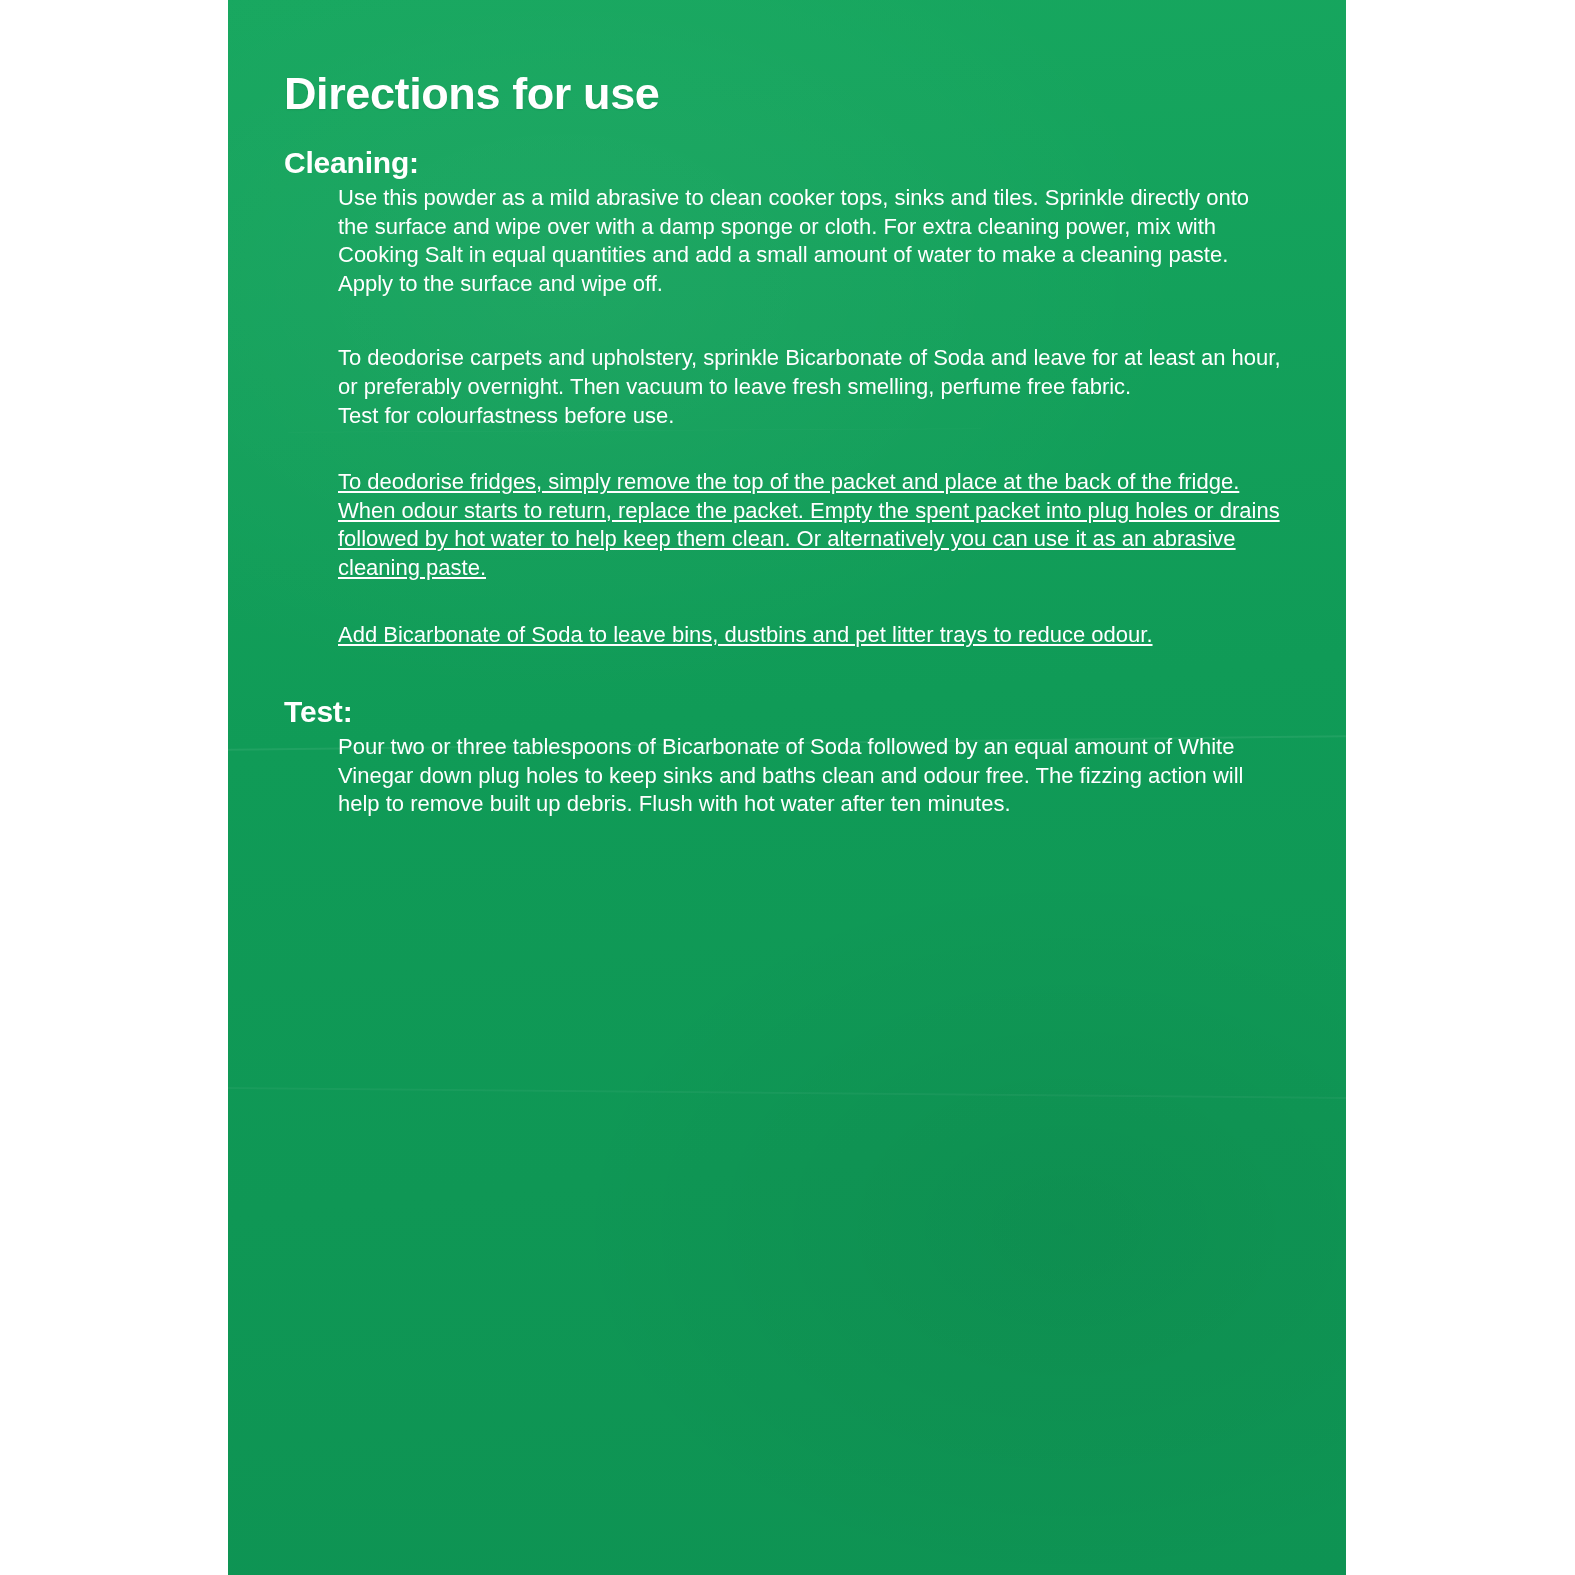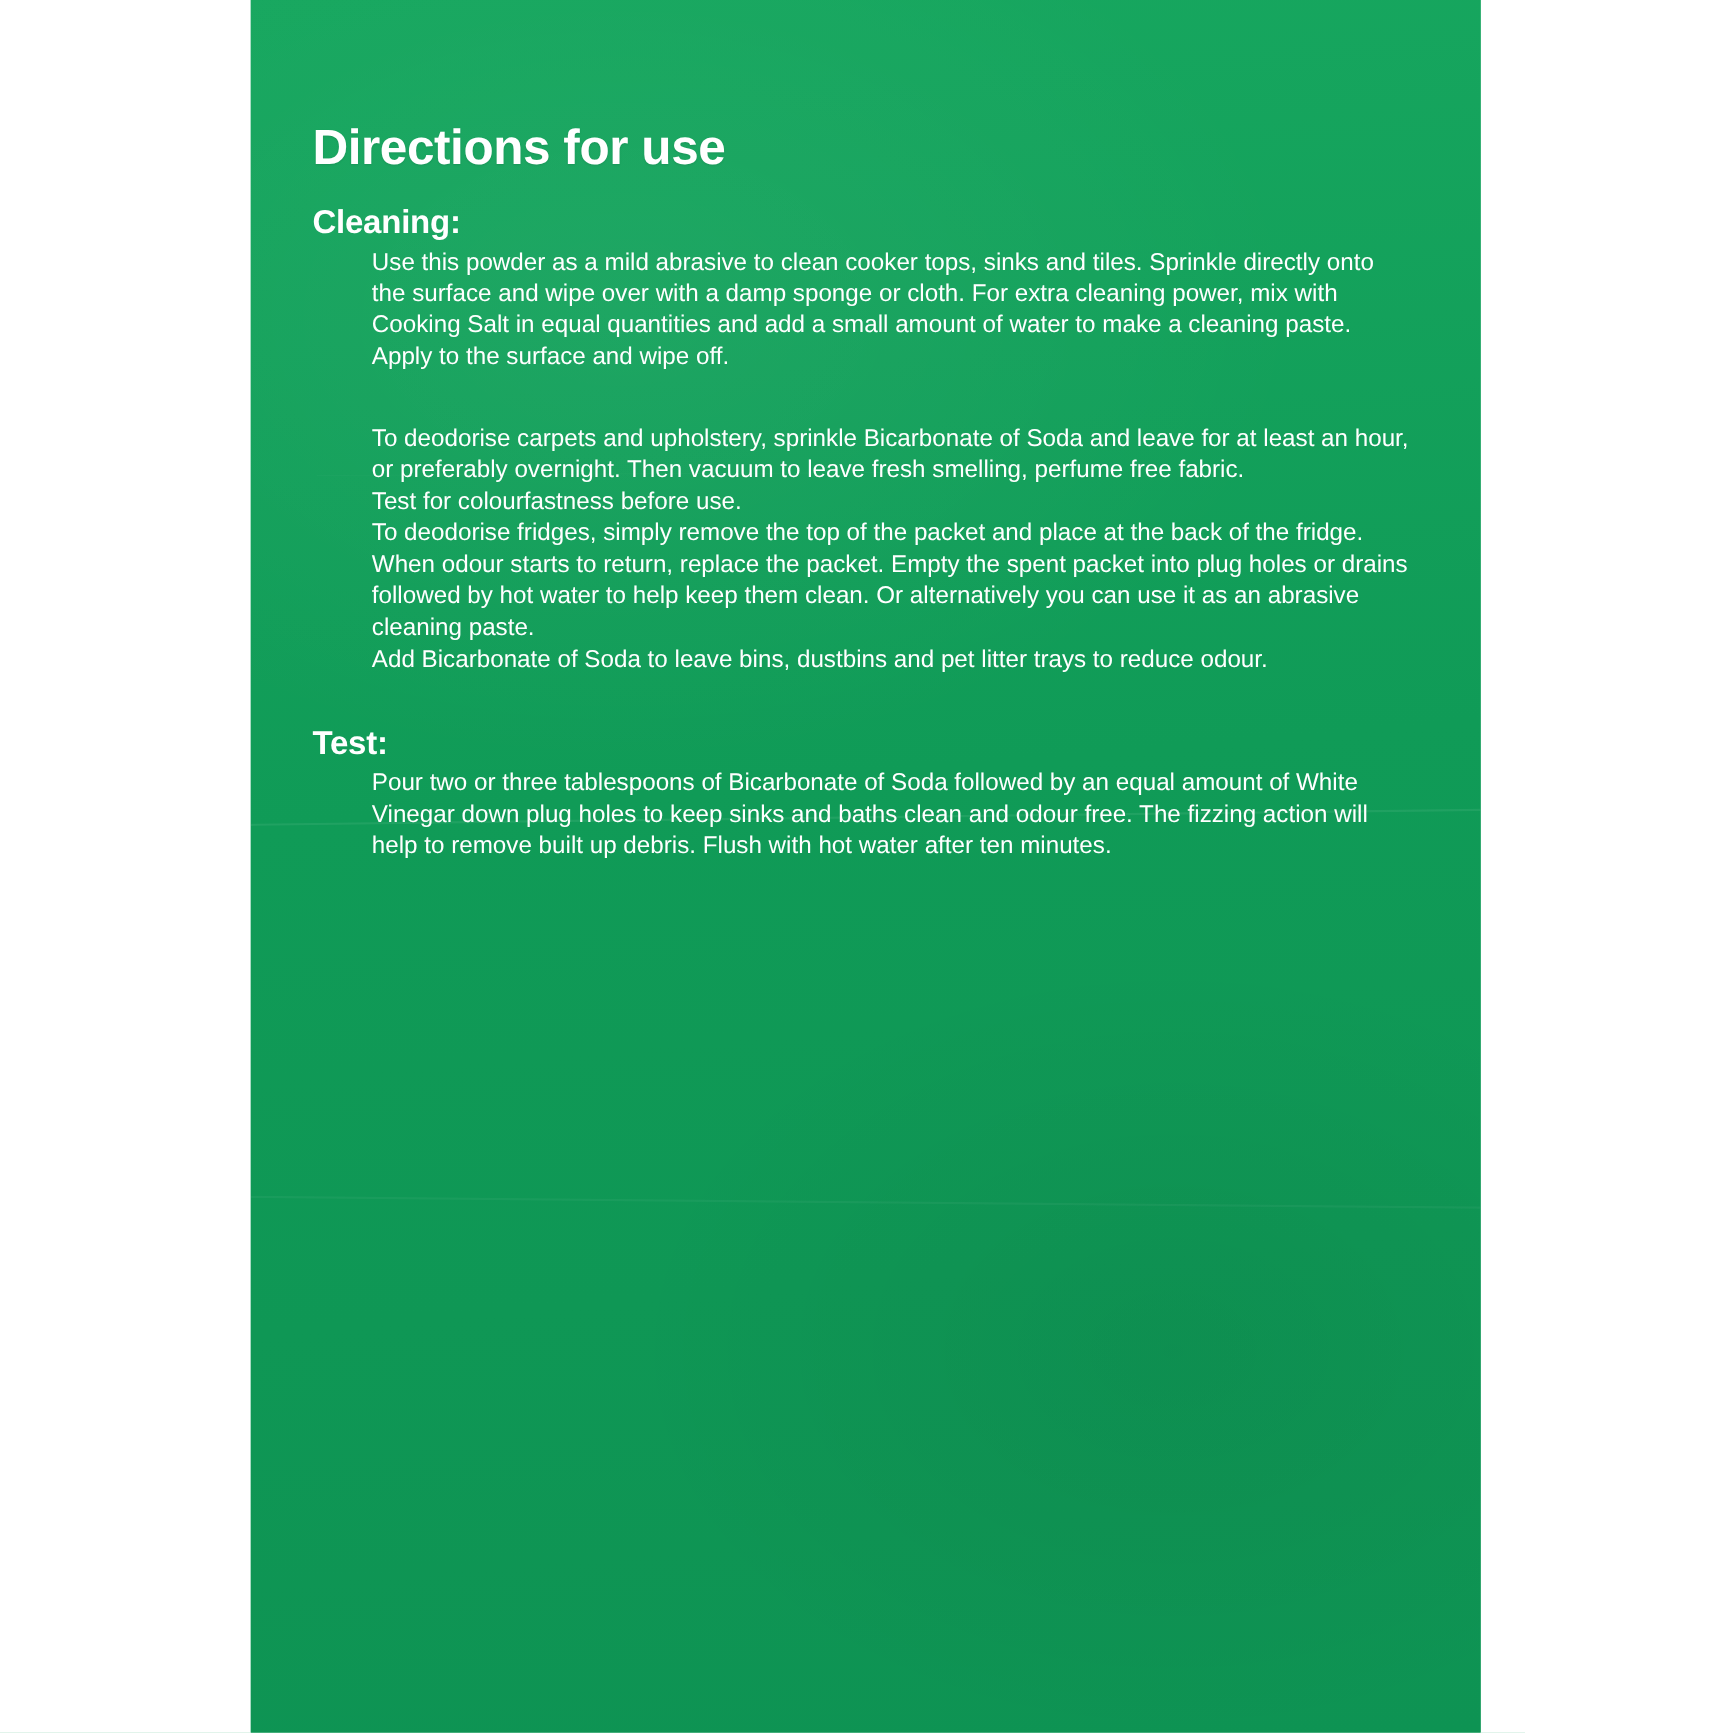--- a/index.html
+++ b/index.html
@@ -39,21 +39,21 @@
     position: absolute;
     background: rgba(255,255,255,0.07);
     pointer-events: none;
   }
   .crease.c1 { left: 0; top: 742px; width: 100%; height: 2px; transform: rotate(-0.7deg); }
   .crease.c2 { left: 0; top: 1092px; width: 100%; height: 2px; transform: rotate(0.5deg); opacity: .6; }
   .crease.c3 { left: 60px; top: 430px; width: 62%; height: 1px; opacity: .35; transform: rotate(-0.3deg); }
 
   .content {
     position: relative;
-    padding: 108px 64px 0 40px;
+    padding: 68px 64px 0 40px;
     color: #ffffff;
   }
 
   h1.title {
     font-size: 45px;
     font-weight: 700;
     letter-spacing: -0.4px;
     margin: 0 0 26px 16px;
     color: #ffffff;
     text-shadow: 0 1px 2px rgba(0,0,0,0.10);
@@ -72,20 +72,22 @@
     font-size: 22px;
     line-height: 1.30;
     font-weight: 400;
     color: #ffffff;
     max-width: 985px;
   }
   .body-block p {
     margin: 0 0 0 0;
   }
   .body-block p + p {
+    margin-top: 38px;
+    text-decoration: underline;
   }
   .gap-after-section {
     height: 46px;
   }
 </style>
 </head>
 <body>
 
 <div id="page">
   <div id="panel">

